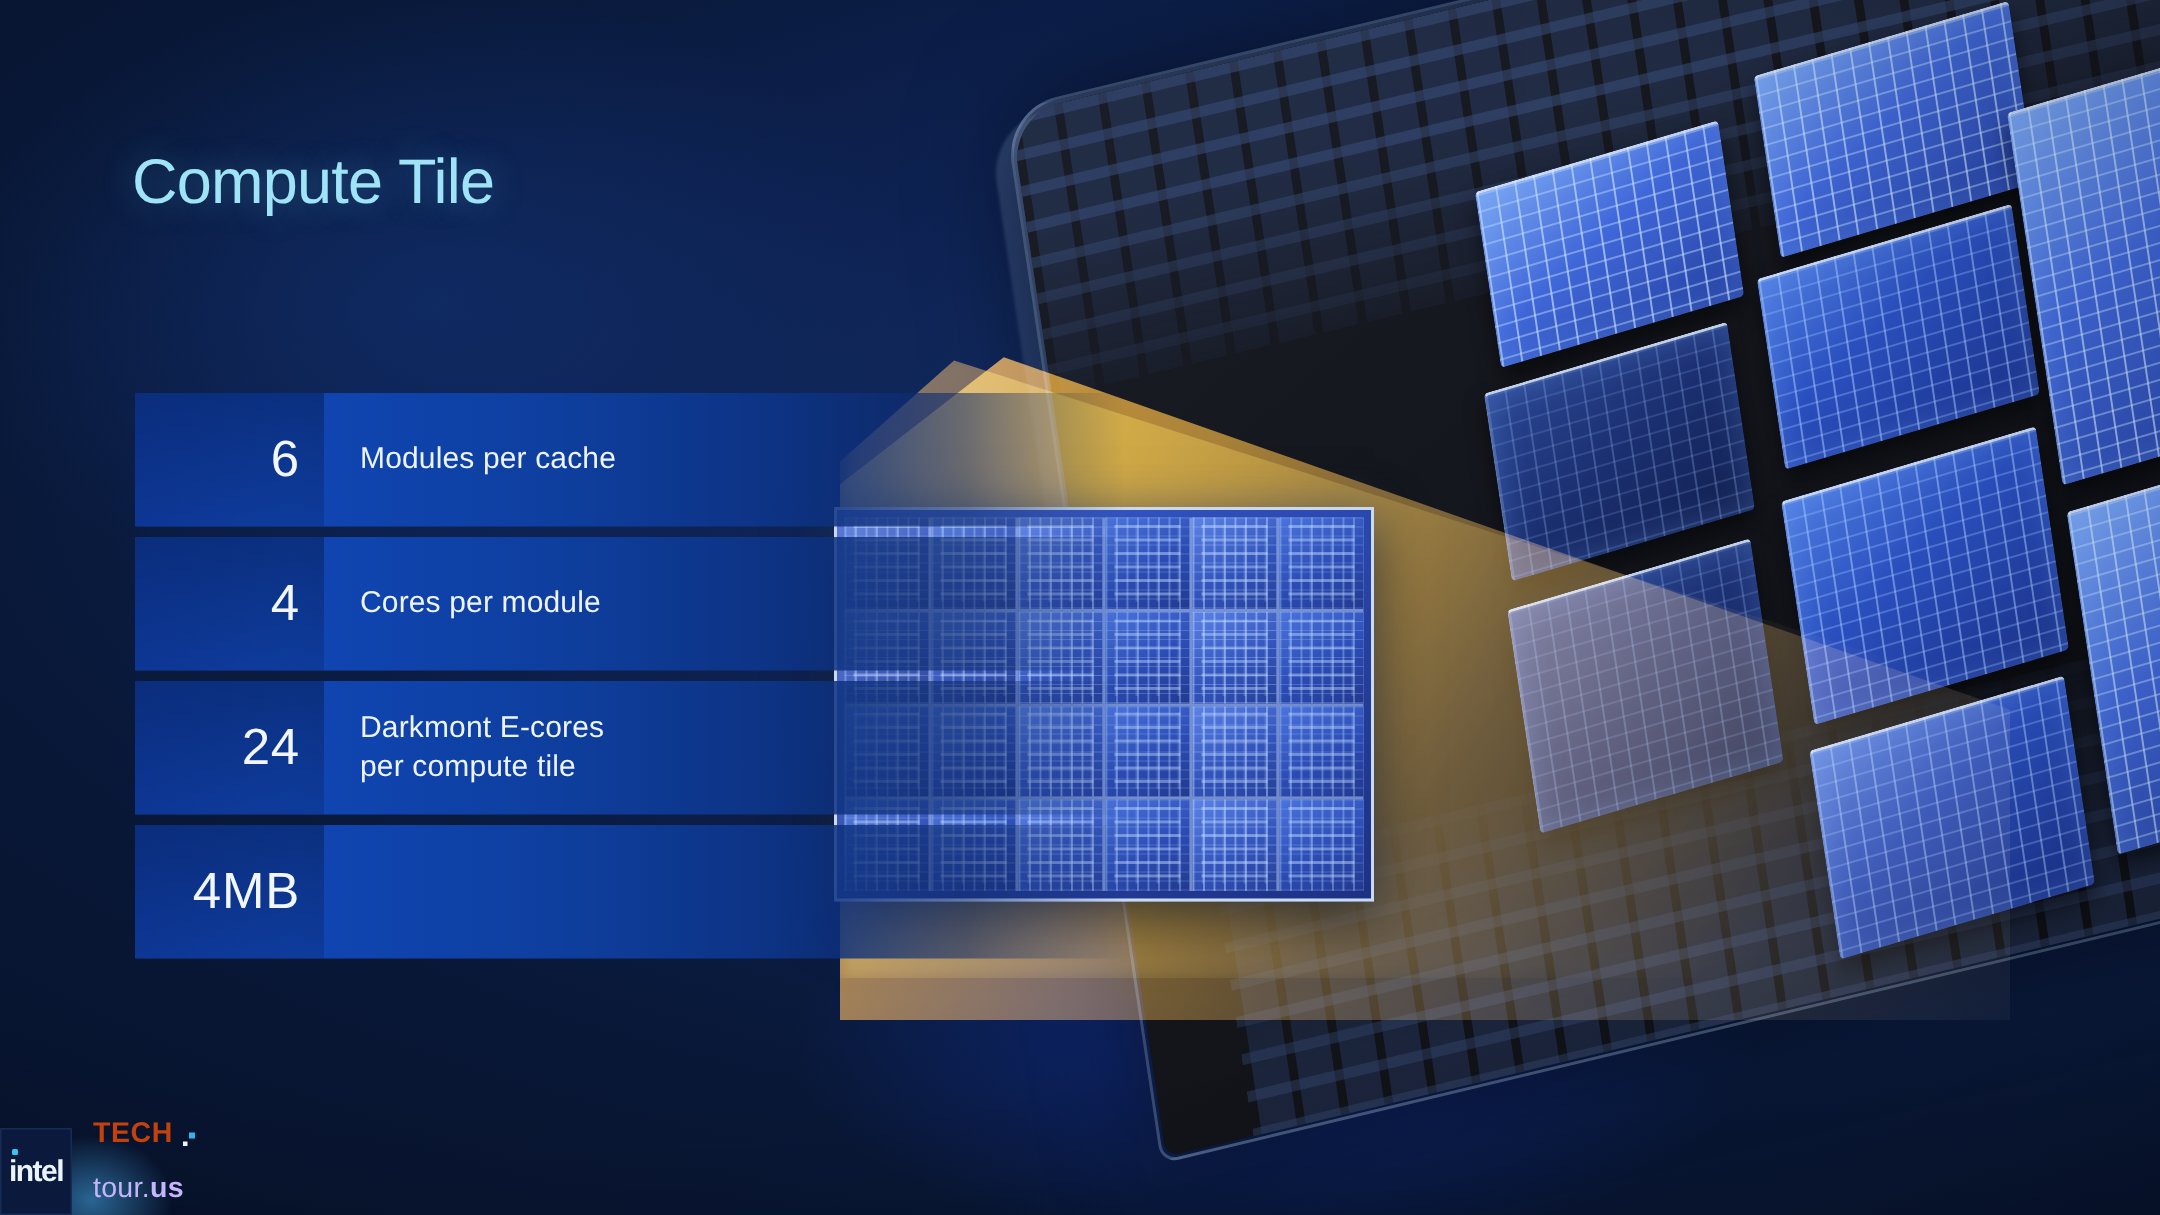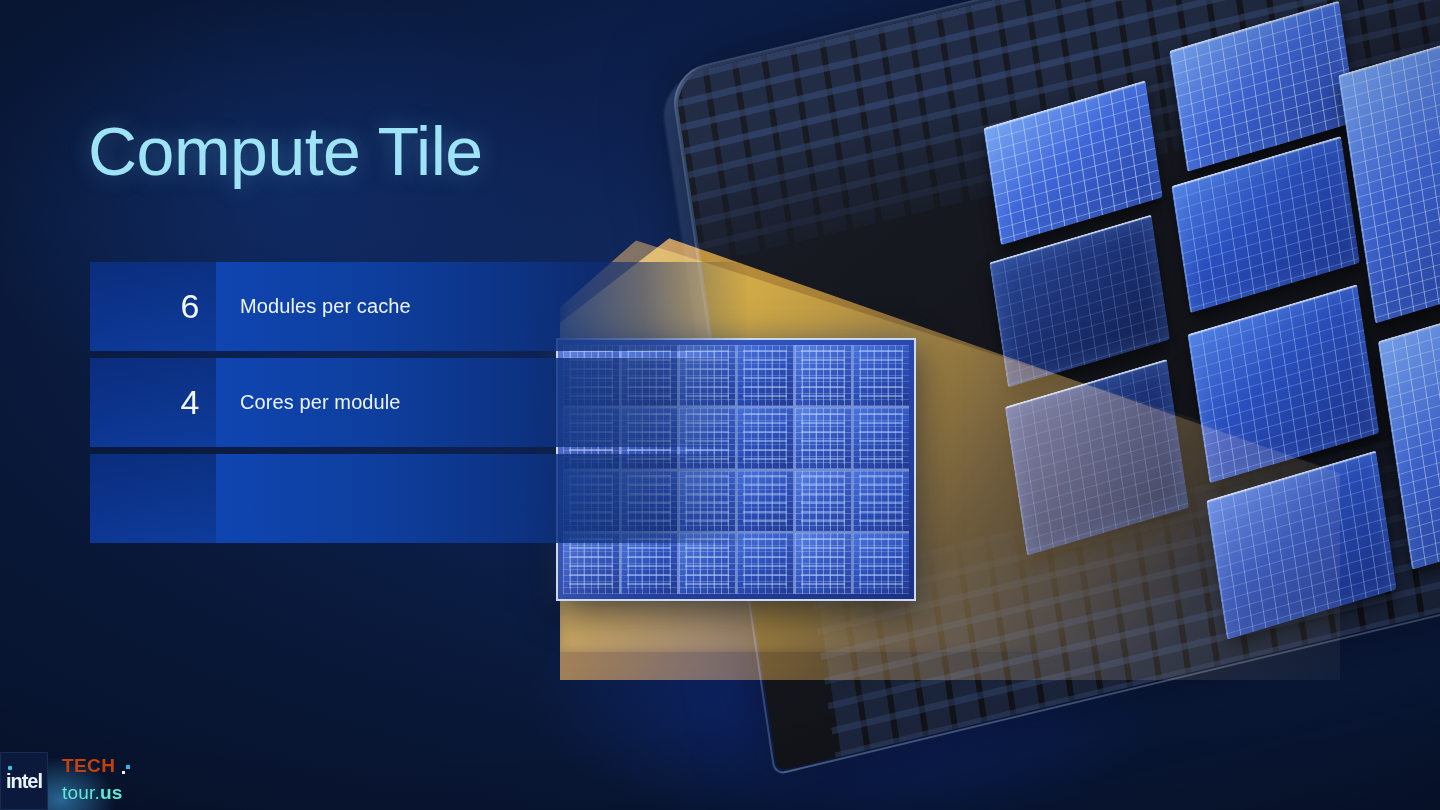--- a/index.html
+++ b/index.html
@@ -128,21 +128,21 @@
   .core::after{content:"";position:absolute;inset:8% 10%;
     background:
       linear-gradient(180deg, rgba(195,220,255,.55) 0 2px, rgba(0,0,0,0) 2px 9px),
       linear-gradient(90deg, rgba(185,215,255,.26) 0 2px, rgba(0,0,0,0) 2px 14px);
     background-size:14px 9px,14px 9px;opacity:.8;}
   .inset-sheen{position:absolute;inset:0;pointer-events:none;
     background:linear-gradient(115deg, rgba(255,255,255,.16) 0%, rgba(255,255,255,0) 42%);}
 
   
   .title{position:absolute;left:88px;top:72px;width:520px;
-    font-size:68px;line-height:.99;font-weight:300;letter-spacing:-.5px;
+    font-size:42px;line-height:.99;font-weight:300;letter-spacing:-.5px;
     color:#9ee3f6;text-shadow:0 0 22px rgba(110,200,240,.35);}
   .title .l2{display:block;}
 
   
   .specs{position:absolute;left:90px;top:262px;width:660px;}
   .row{position:relative;height:89px;margin-bottom:7px;display:flex;align-items:center;}
   .row-bg{position:absolute;inset:0;
     background:linear-gradient(90deg,#0f3faa 0%,#1046b4 16%,#0e3f9f 42%,#0d3384 64%,rgba(12,40,104,.55) 84%,rgba(11,33,84,0) 100%);}
   .row-num-bg{position:absolute;left:0;top:0;bottom:0;width:126px;
     background:linear-gradient(180deg, rgba(7,30,86,.55), rgba(9,36,100,.30));}
@@ -162,21 +162,21 @@
   .intel-wm{position:relative;font-size:20px;font-weight:700;letter-spacing:-1px;
     color:#eaf4ff;line-height:1;font-family:"Liberation Sans",sans-serif;}
   .intel-wm .dot{position:absolute;left:2.5px;top:-5px;width:4px;height:4px;
     background:#34c5f0;border-radius:1px;}
   .tt{padding:0 0 8px 14px;line-height:1;}
   .tt-1{position:relative;font-size:19px;font-weight:700;letter-spacing:.4px;color:#c2410c;display:inline-block;}
   .tt-1 .acc{position:absolute;right:-15px;bottom:1px;width:9px;height:9px;}
   .tt-1 .acc i{position:absolute;width:4px;height:4px;background:#2fb6ef;display:block;}
   .tt-1 .acc .a{right:0;top:0;}
   .tt-1 .acc .b{right:5px;bottom:0;width:3px;height:3px;background:#eaf4ff;}
-  .tt-2{font-size:19px;font-weight:400;color:#5eead4;letter-spacing:.2px;margin-top:8px;}
+  .tt-2{font-size:19px;font-weight:400;color:#c4b5fd;letter-spacing:.2px;margin-top:18px;}
   .tt-2 b{font-weight:700;}
 </style>
 </head>
 <body>
 
 <div class="slide">
 
   <div class="bg-base"></div>
   <div class="bg-glow-l"></div>
   <div class="bg-glow-b"></div>
@@ -254,24 +254,34 @@
 
     <div class="row">
       <div class="row-bg"></div>
       <div class="row-num-bg"></div>
       <div class="num">4</div>
       <div class="lbl">
         <span>Cores per module</span>
       </div>
     </div>
 
-
     <div class="row">
       <div class="row-bg"></div>
       <div class="row-num-bg"></div>
+      <div class="num">24</div>
+      <div class="lbl">
+        <span>Darkmont E-cores</span>
+        <span class="sub">per compute tile</span>
+      </div>
+    </div>
+
+    <div class="row">
+      <div class="row-bg"></div>
+      <div class="row-num-bg"></div>
+      <div class="num">4MB</div>
     </div>
 
   </div>
 
   <div class="logo-glow"></div>
   <div class="logobar">
     <div class="intel-box">
       <span class="intel-wm">
         <span class="dot"></span>
         <span>intel</span>

